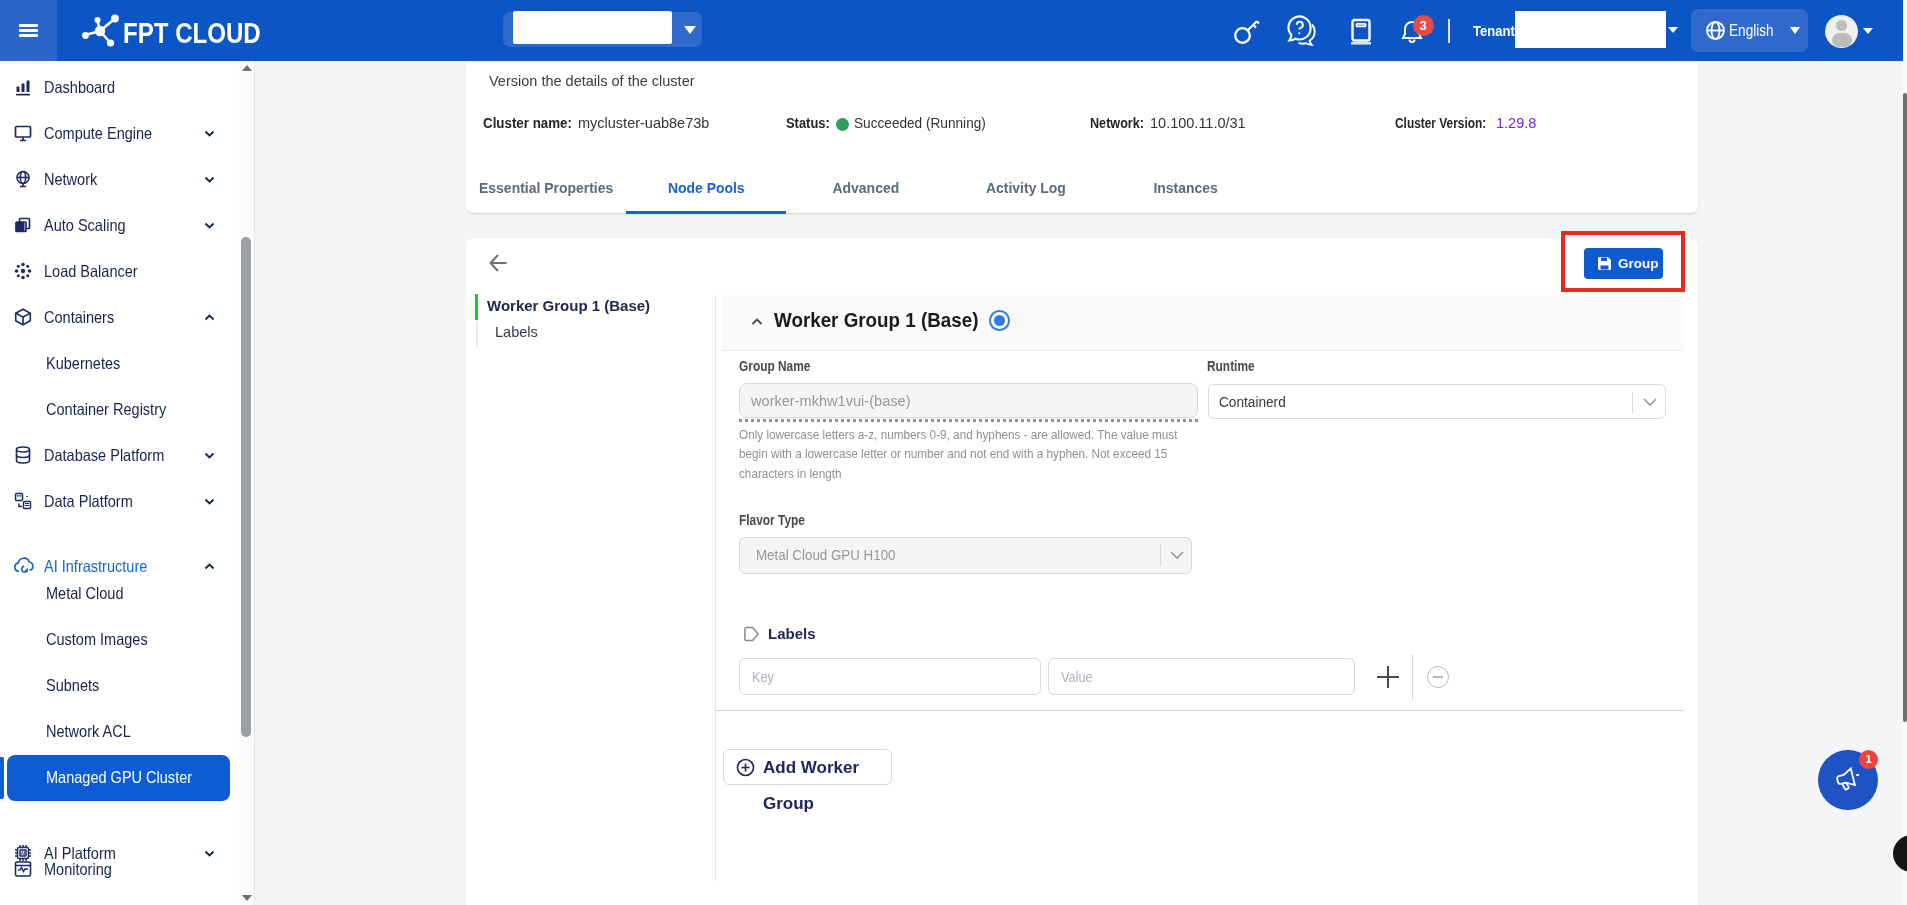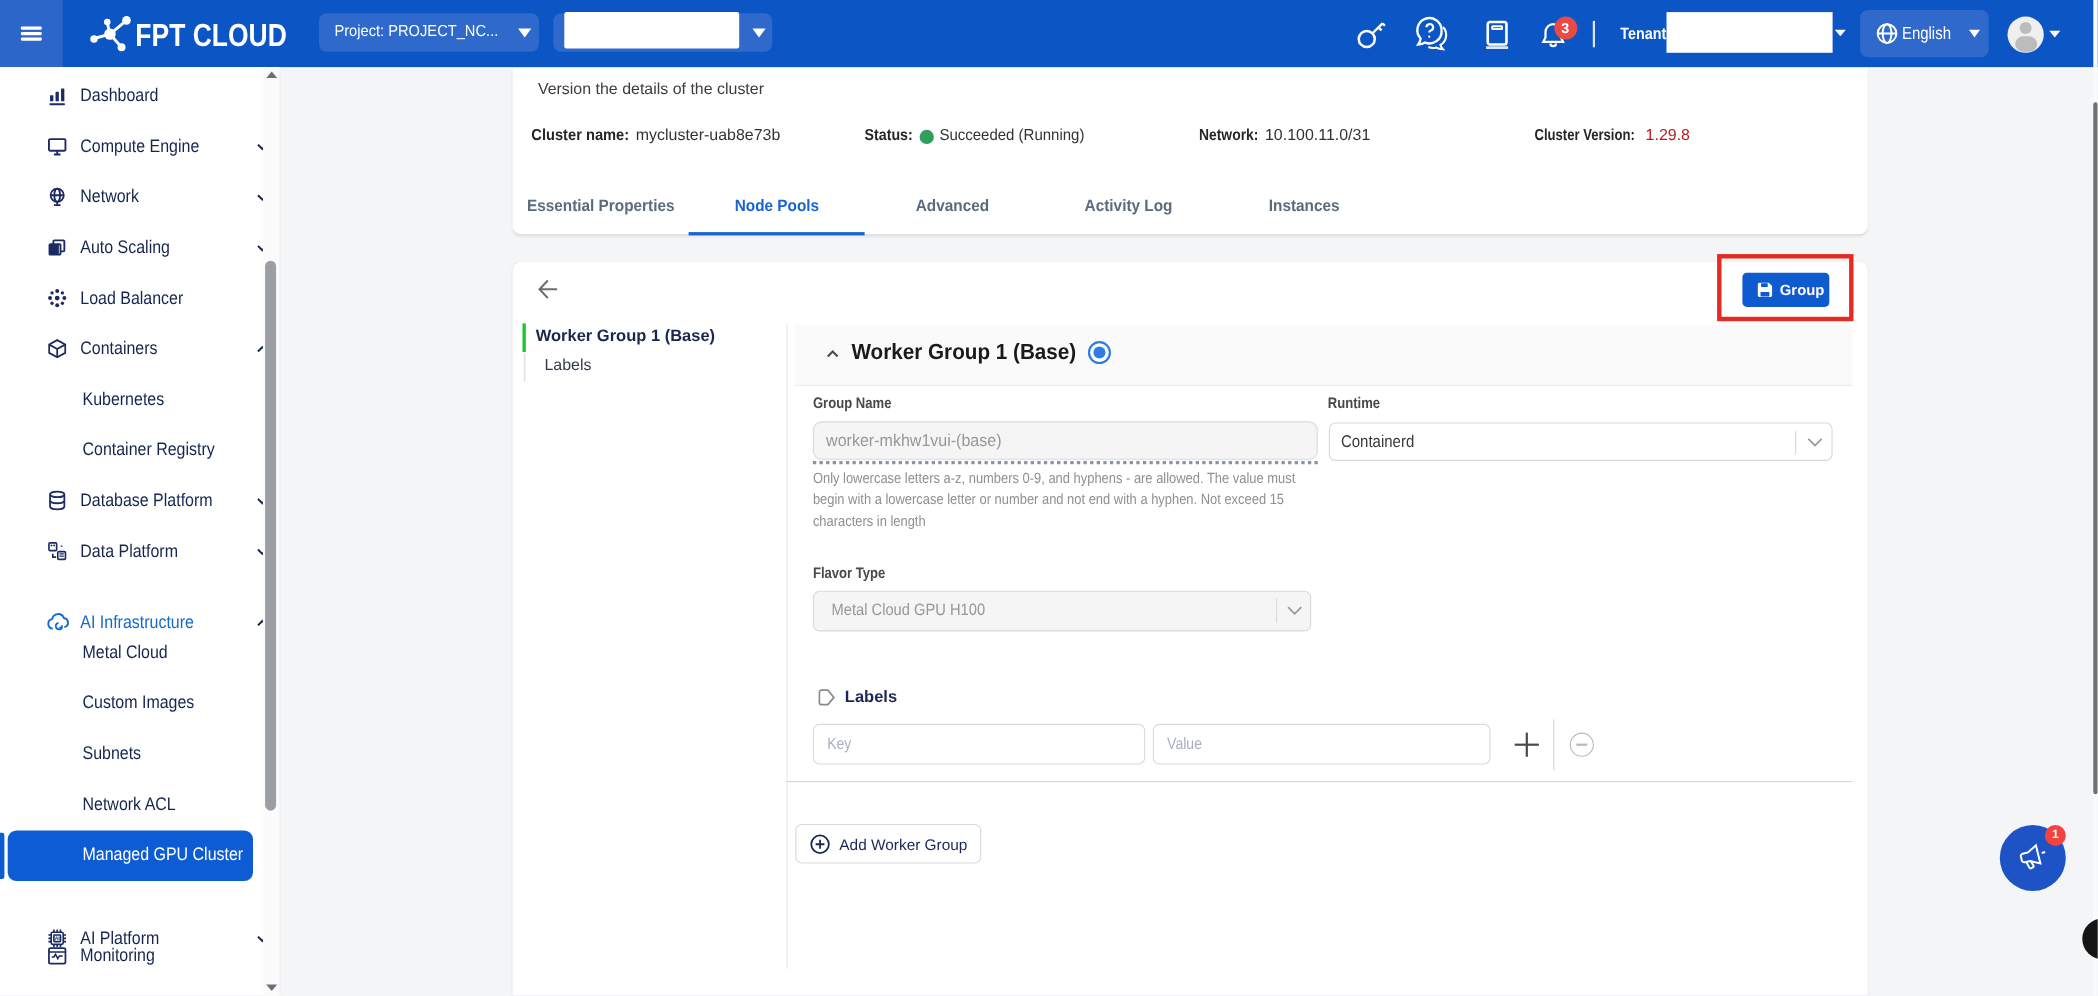--- a/index.html
+++ b/index.html
@@ -12,21 +12,21 @@
 #hdr { position:absolute; left:0; top:0; width:1907px; height:61px; background:#0c55c5; }
 #hdr .seg { position:absolute; left:0; top:0; width:57px; height:61px; background:#2b66c8; }
 #hdr .bar { position:absolute; left:19px; width:19px; height:3px; border-radius:1px; background:#fff; }
 #logoTxt { position:absolute; left:123px; top:0; height:66px; line-height:66px; color:#fff; font-weight:bold; font-size:29px; letter-spacing:0; transform:scaleX(.83); transform-origin:0 0; white-space:nowrap; }
 .hbtn { position:absolute; background:#2e69cb; border-radius:6px; color:#fff; }
 .wbox { position:absolute; background:#fff; }
 .cardown { position:absolute; width:0; height:0; border-left:5px solid transparent; border-right:5px solid transparent; border-top:6px solid #fff; }
 .hicon { position:absolute; top:18px; }
 
 #side { position:absolute; left:0; top:61px; width:255px; height:844px; background:#fff; border-right:1px solid #e4e6e9; }
-.mi { position:absolute; left:0; width:205px; height:46px;margin-left:29px; }
+.mi { position:absolute; left:0; width:205px; height:46px; }
 .mi .txt { position:absolute; left:44px; top:0; height:46px; line-height:46px; font-size:16.5px; color:#16254f; white-space:nowrap; transform:scaleX(.88); transform-origin:0 50%; }
 .mi .sub { left:46px; }
 .mi svg.ic { position:absolute; left:13px; top:13px; }
 .mi svg.ch { position:absolute; left:203px; top:17px; }
 #selItem { position:absolute; left:7px; top:694px; width:223px; height:46px; border-radius:8px; background:#0d5cd4; }
 #selNotch { position:absolute; left:0; top:696px; width:4px; height:42px; background:#0d5cd4; border-radius:0 2px 2px 0; }
 
 #sbTrack { position:absolute; left:239px; top:0; width:15px; height:844px; background:#fbfbfb; }
 #sbThumb { position:absolute; left:2px; top:176px; width:10px; height:500px; background:#9b9fa3; border-radius:5px; }
 .tri { position:absolute; left:3px; width:0; height:0; border-left:5px solid transparent; border-right:5px solid transparent; }
@@ -58,24 +58,20 @@
     </g>
     <g fill="#fff">
       <circle cx="20" cy="19" r="5.2"></circle>
       <circle cx="17.5" cy="8" r="3"></circle>
       <circle cx="35" cy="6.5" r="3.9"></circle>
       <circle cx="5.5" cy="23.5" r="3.4"></circle>
       <circle cx="30.5" cy="31" r="3.6"></circle>
     </g>
   </svg>
   <div id="logoTxt">FPT CLOUD</div>
-  <div class="hbtn" style="left:290px;top:12px;width:200px;height:35px;border-radius:7px;">
-    <span style="position:absolute;left:14px;top:0;height:35px;line-height:35px;font-size:14.5px;white-space:nowrap;transform:scaleX(.92);transform-origin:0 50%;">Project: PROJECT_NC...</span>
-    <i class="cardown" style="left:181px;top:14px;border-left:6.5px solid transparent;border-right:6.5px solid transparent;border-top:8px solid #fff;"></i>
-  </div>
   <div class="hbtn" style="left:503px;top:12px;width:199px;height:35px;border-radius:7px;"></div>
   <div class="wbox" style="left:513px;top:11px;width:159px;height:33px;border-radius:2px;"></div>
   <i class="cardown" style="left:684px;top:26px;border-left:6.5px solid transparent;border-right:6.5px solid transparent;border-top:8px solid #fff;"></i>
 
   <svg class="hicon" style="left:1231px;top:16px" width="30" height="30" viewBox="0 0 30 30" fill="none" stroke="#fff" stroke-width="2.3">
     <circle cx="11.5" cy="19.5" r="7.3"></circle>
     <path d="M17 14 L25.8 5.2 M22.2 8.8 L25 11.6 M25.8 5.2 L28 7.4" stroke-width="2.2"></path>
   </svg>
 
   <svg class="hicon" style="left:1286px;top:14px" width="36" height="34" viewBox="0 0 36 34" fill="none" stroke="#fff" stroke-width="2.1">
@@ -273,21 +269,21 @@
   <div class="abs" style="left:23px;top:11px;font-size:14.5px;color:#3c3c3c;">Version the details of the cluster</div>
   <div class="abs" style="left:17px;top:53px;width:1200px;height:20px;font-size:14.5px;color:#262626;">
     <b class="abs sx92" style="left:0">Cluster name:</b>
       <span class="abs" style="left:95px;color:#333;">mycluster-uab8e73b</span>
     <b class="abs sx89" style="left:303px;">Status:</b>
     <span class="abs" style="left:353px;top:3px;width:13px;height:13px;border-radius:50%;background:#2f9e5f;"></span>
     <span class="abs sx94" style="left:371px;color:#333;">Succeeded (Running)</span>
     <b class="abs sx87" style="left:607px;">Network:</b>
       <span class="abs" style="left:667px;color:#333;">10.100.11.0/31</span>
     <b class="abs sx82" style="left:912px;">Cluster Version:</b>
-      <span class="abs" style="left:1013px;color:#b91c1c;">1.29.8</span>
+      <span class="abs" style="left:1013px;color:#6d28d9;">1.29.8</span>
   </div>
   <div class="tab" style="left:0"><span>Essential Properties</span></div>
   <div class="tab on" style="left:160px"><span>Node Pools</span></div>
   <div class="tab" style="left:320px"><span>Advanced</span></div>
   <div class="tab" style="left:480px"><span>Activity Log</span></div>
   <div class="tab" style="left:640px"><span>Instances</span></div>
   <div id="tabLine"></div>
 </div>
 
 <div id="card2">
@@ -353,21 +349,21 @@
   <div class="abs" style="left:946px;top:416px;width:1px;height:46px;background:#d5d5d5;"></div>
   <div class="abs" style="left:961px;top:428px;width:22px;height:22px;border:1.5px solid #b9b9b9;border-radius:50%;"></div>
   <div class="abs" style="left:967px;top:438px;width:10px;height:1.6px;background:#b9b9b9;"></div>
   <div class="abs" style="left:248.5px;top:472px;width:969.5px;height:1px;background:#d6d6d6;"></div>
 
   <div class="abs" style="left:257px;top:511px;width:169px;height:36px;border:1px solid #d9d9d9;border-radius:6px;background:#fff;">
     <svg class="abs" style="left:12px;top:8px" width="19" height="19" viewBox="0 0 19 19" fill="none" stroke="#1b2559" stroke-width="1.6">
           <circle cx="9.5" cy="9.5" r="8"></circle>
           <path d="M9.5 5.5v8M5.5 9.5h8"></path>
         </svg>
-    <span class="abs" style="left:39px;top:0;height:36px;line-height:36px;font-weight:normal;font-size:14px;color:#1b2559;">Add Worker Group</span>
+    <span class="abs" style="left:39px;top:0;height:36px;line-height:36px;font-weight:bold;font-size:17px;color:#1b2559;">Add Worker Group</span>
   </div>
 </div>
 </div>
 
 <div id="floats">
 
   <div class="abs" style="left:1560.5px;top:230.5px;width:124px;height:61px;border:4px solid #e32b22;z-index:50;"></div>
 
   <div class="abs" style="left:1818px;top:750px;width:60px;height:60px;border-radius:50%;background:#1e53c5;z-index:40;">
     <svg class="abs" style="left:14px;top:15px" width="32" height="30" viewBox="0 0 32 30" fill="none" stroke="#fff" stroke-width="1.8">

